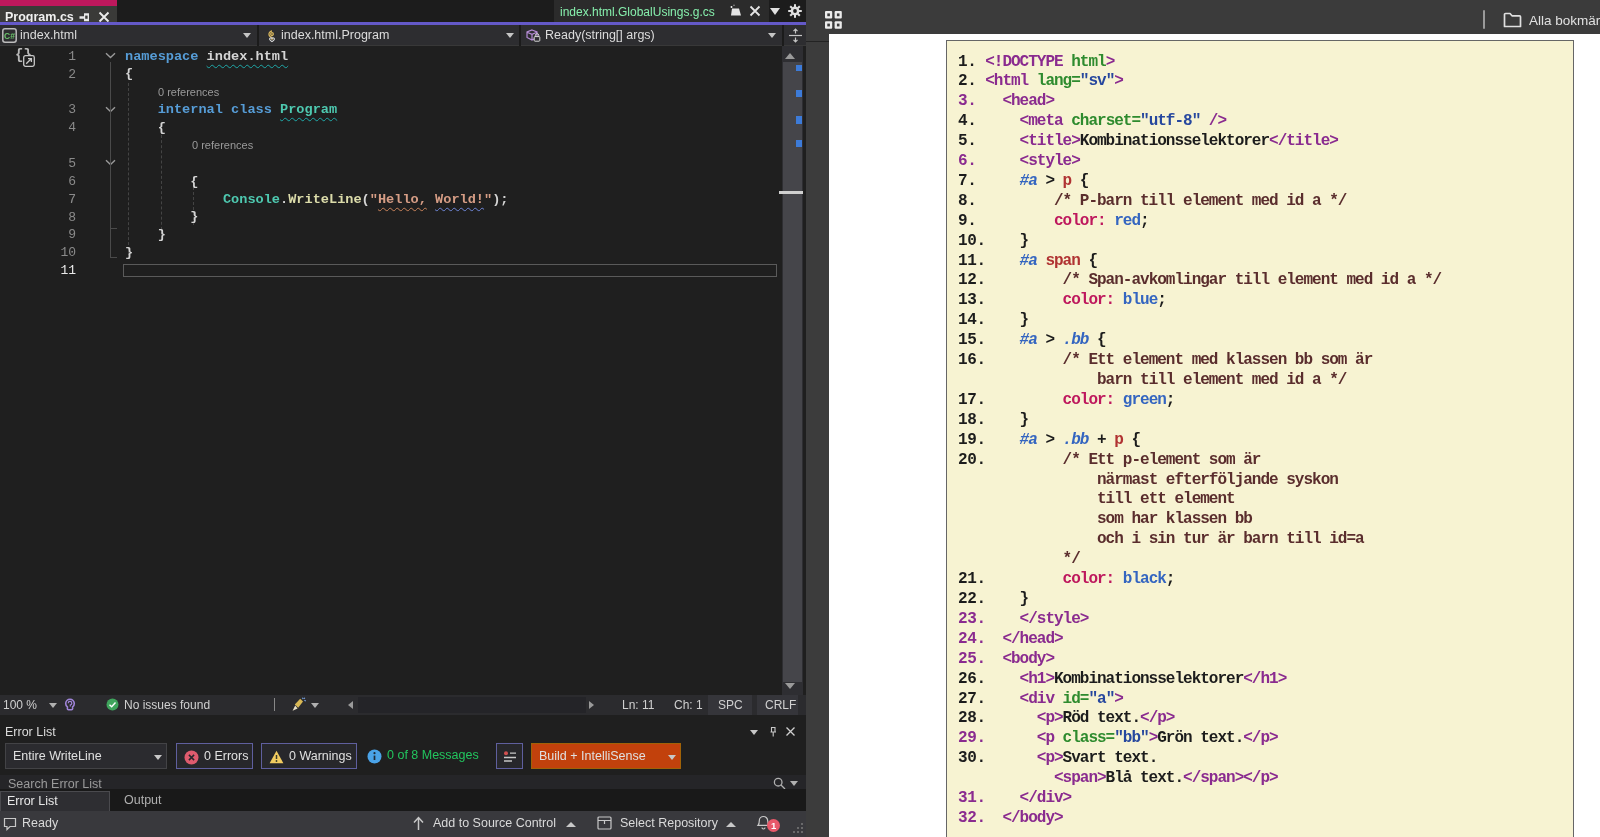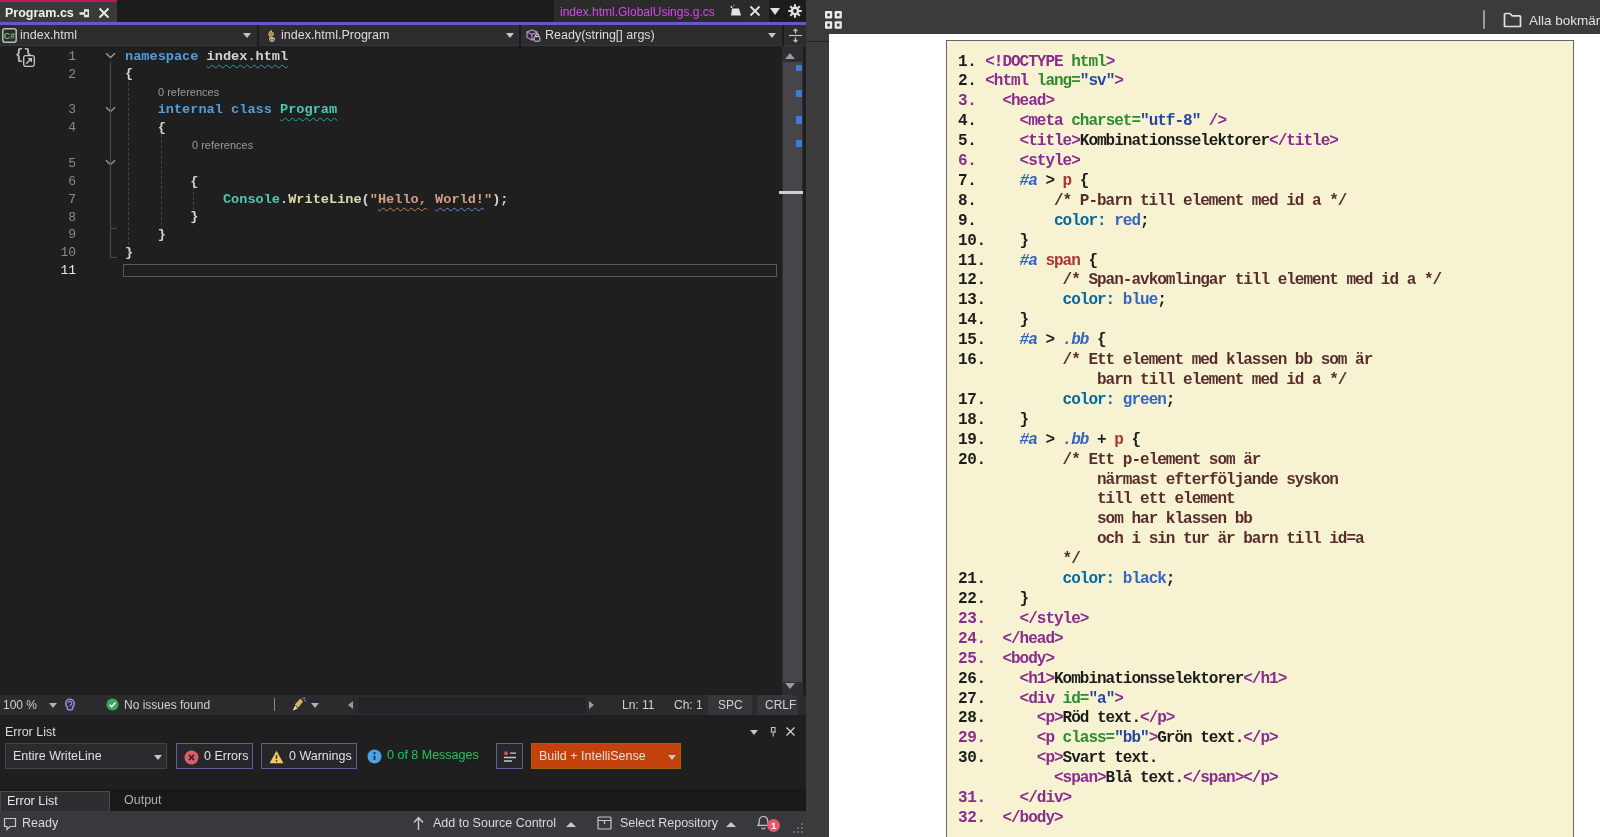--- a/index.html
+++ b/index.html
@@ -6,24 +6,24 @@
 html,body { width:1600px; height:837px; overflow:hidden; background:#1f1f1f;
   font-family:"Liberation Sans", sans-serif; }
 #root { position:relative; width:1600px; height:837px; }
 .abs { position:absolute; }
 
 
 #vs { position:absolute; left:0; top:0; width:806px; height:837px; background:#1f1f1f; }
 
 
 #tabbar { position:absolute; left:0; top:0; width:806px; height:22px; background:#1c1c1c; }
-#tab-active { position:absolute; left:0; top:0; width:117px; height:22px; background:#3a3a38; border-top:2px solid #be185d; }
+#tab-active { position:absolute; left:0; top:0; width:117px; height:22px; background:#3a3a38; border-top:6px solid #be185d; }
 #tab-active .t { position:absolute; left:5px; top:4px; color:#f0f0f0; font-size:12.5px; font-weight:bold; }
 #tab-inactive { position:absolute; left:554px; top:0; width:215px; height:22px; background:#2b2b2b; }
-#tab-inactive .t { position:absolute; left:6px; top:5px; color:#d946ef; font-size:12px; }
+#tab-inactive .t { position:absolute; left:6px; top:5px; color:#86efac; font-size:12px; }
 #accent { position:absolute; left:0; top:22px; width:806px; height:3px; background:#6459c8; }
 
 
 #crumbs { position:absolute; left:0; top:25px; width:806px; height:21px; background:#2d2d30; border-bottom:1px solid #383838; }
 .crumb-sep { position:absolute; top:0; width:2px; height:21px; background:#1b1b1b; }
 .crumb-t { position:absolute; top:3px; color:#dcdcdc; font-size:12.5px; }
 .dd { position:absolute; top:8px; width:0; height:0; border-left:4px solid transparent; border-right:4px solid transparent; border-top:5px solid #c5c5c5; }
 
 
 #editor { position:absolute; left:0; top:46px; width:806px; height:649px; background:#1f1f1f; overflow:hidden; }
@@ -57,21 +57,21 @@
 #bstrip { position:absolute; left:0; top:42px; width:23px; height:795px; background:#3c3c3c; }
 #page { position:absolute; left:23px; top:34px; width:771px; height:795px; background:#ffffff; }
 #codebox { position:absolute; left:117px; top:6px; width:628px; height:900px;
   background:#f7f3d2; border:1.4px solid #666;
   font-family:"Liberation Mono", monospace; font-size:16px; font-weight:bold;
   letter-spacing:-1.0px; line-height:19.9px; white-space:pre; color:#1c1c1c;
   padding:11.5px 0 0 11px; }
 #codebox .num { display:inline-block; width:27.2px; letter-spacing:-0.4px; }
 .tg { color:#8a2b8f; } .an { color:#2e8b2e; } .av { color:#26479e; }
 .cs { color:#3465c0; font-style:italic; } .es { color:#b03232; }
-.pr { color:#0369a1; } .cv { color:#3465c0; } .cm { color:#5a2d2d; }
+.pr { color:#be185d; } .cv { color:#3465c0; } .cm { color:#5a2d2d; }
 .pnum { color:#8a2b8f; }
 </style>
 </head>
 <body>
 <div id="root">
   <div id="vs">
     <div id="tabbar">
       <div id="tab-active">
         <span class="t">Program.cs</span>
         <svg class="abs" style="left:78px;top:5px" width="14" height="13" viewBox="0 0 14 13">
@@ -277,20 +277,28 @@
         <svg class="abs" style="left:6px;top:6px" width="14" height="14" viewBox="0 0 14 14">
             <circle cx="3" cy="3.2" r="2" fill="#d05050"></circle>
             <path d="M7 3.2 L13 3.2 M1 7.5 L13 7.5 M1 11 L9 11" stroke="#c8c8c8" stroke-width="1.3"></path>
           </svg>
       </div>
       <div class="abs" style="left:531px;top:28px;width:150px;height:26px;background:#c2410c;border:1px solid #a16207">
         <span class="abs" style="left:7px;top:5px;color:#e0e0e0;font-size:12.5px">Build + IntelliSense</span>
         <div class="dd" style="left:136px;top:11px;border-top-color:#c8c8c8"></div>
       </div>
 
+      <div class="abs" style="left:0;top:60px;width:806px;height:14px;background:#252528;overflow:hidden">
+        <span class="abs" style="left:8px;top:2px;color:#9a9a9a;font-size:12.5px">Search Error List</span>
+        <svg class="abs" style="left:773px;top:2px" width="13" height="13" viewBox="0 0 13 13">
+            <circle cx="5.2" cy="5.2" r="3.8" fill="none" stroke="#b0b0b0" stroke-width="1.3"></circle>
+            <path d="M8 8 L12 12" stroke="#b0b0b0" stroke-width="1.3"></path>
+          </svg>
+        <div class="dd" style="left:790px;top:6px;border-top-color:#b0b0b0"></div>
+      </div>
     </div>
     <div id="ptabs">
       <div class="abs" style="left:0;top:2px;width:110px;height:20px;background:#2e2e32;border:1px solid #4a4a4e;border-bottom:none">
         <span class="abs" style="left:6px;top:2px;color:#e8e8e8;font-size:12.5px">Error List</span>
       </div>
       <span class="abs" style="left:124px;top:4px;color:#b0b0b0;font-size:12.5px">Output</span>
     </div>
     <div id="sbar">
       <svg class="abs" style="left:3px;top:6px" width="14" height="14" viewBox="0 0 14 14">
           <path d="M1.5 1.5 L12.5 1.5 L12.5 9.5 L7 9.5 L4 12.5 L4 9.5 L1.5 9.5 Z" fill="none" stroke="#c8c8c8" stroke-width="1.2"></path>

